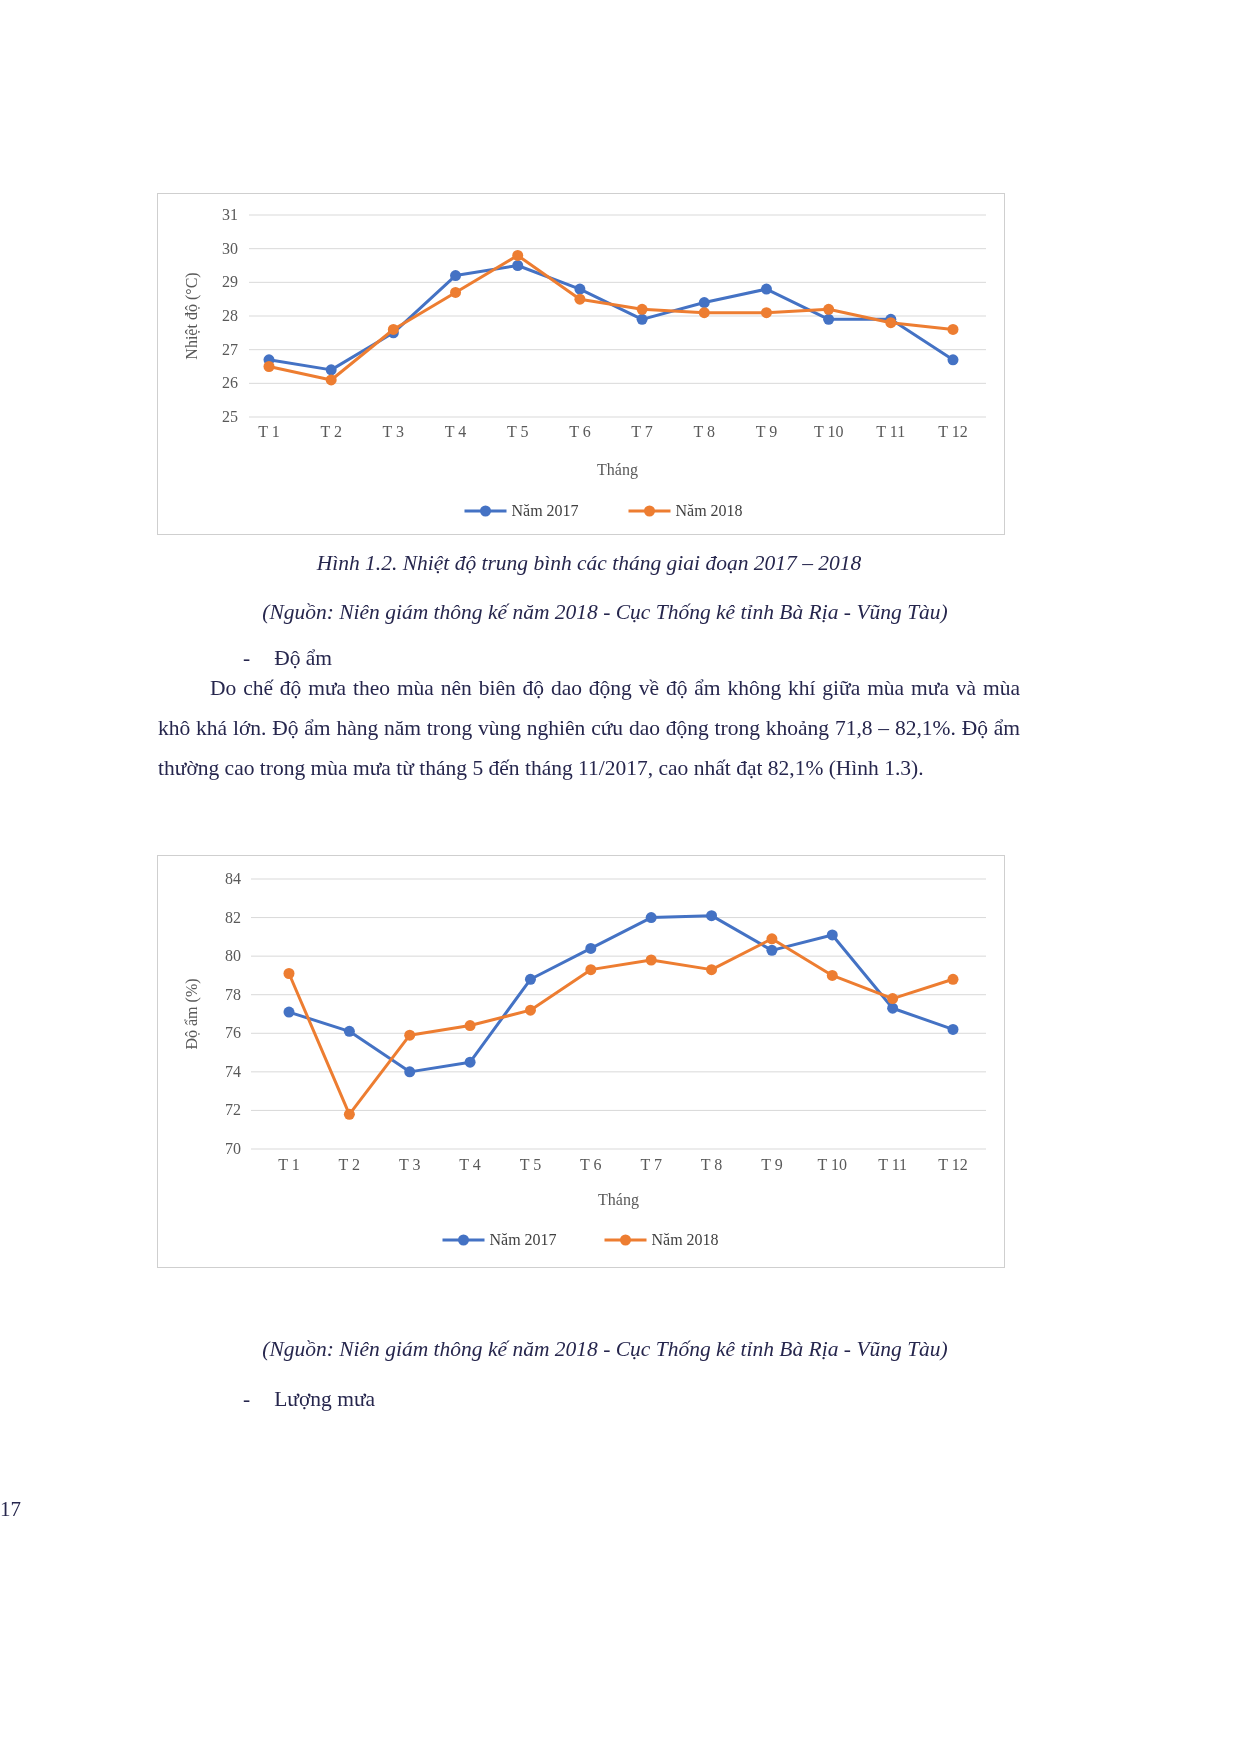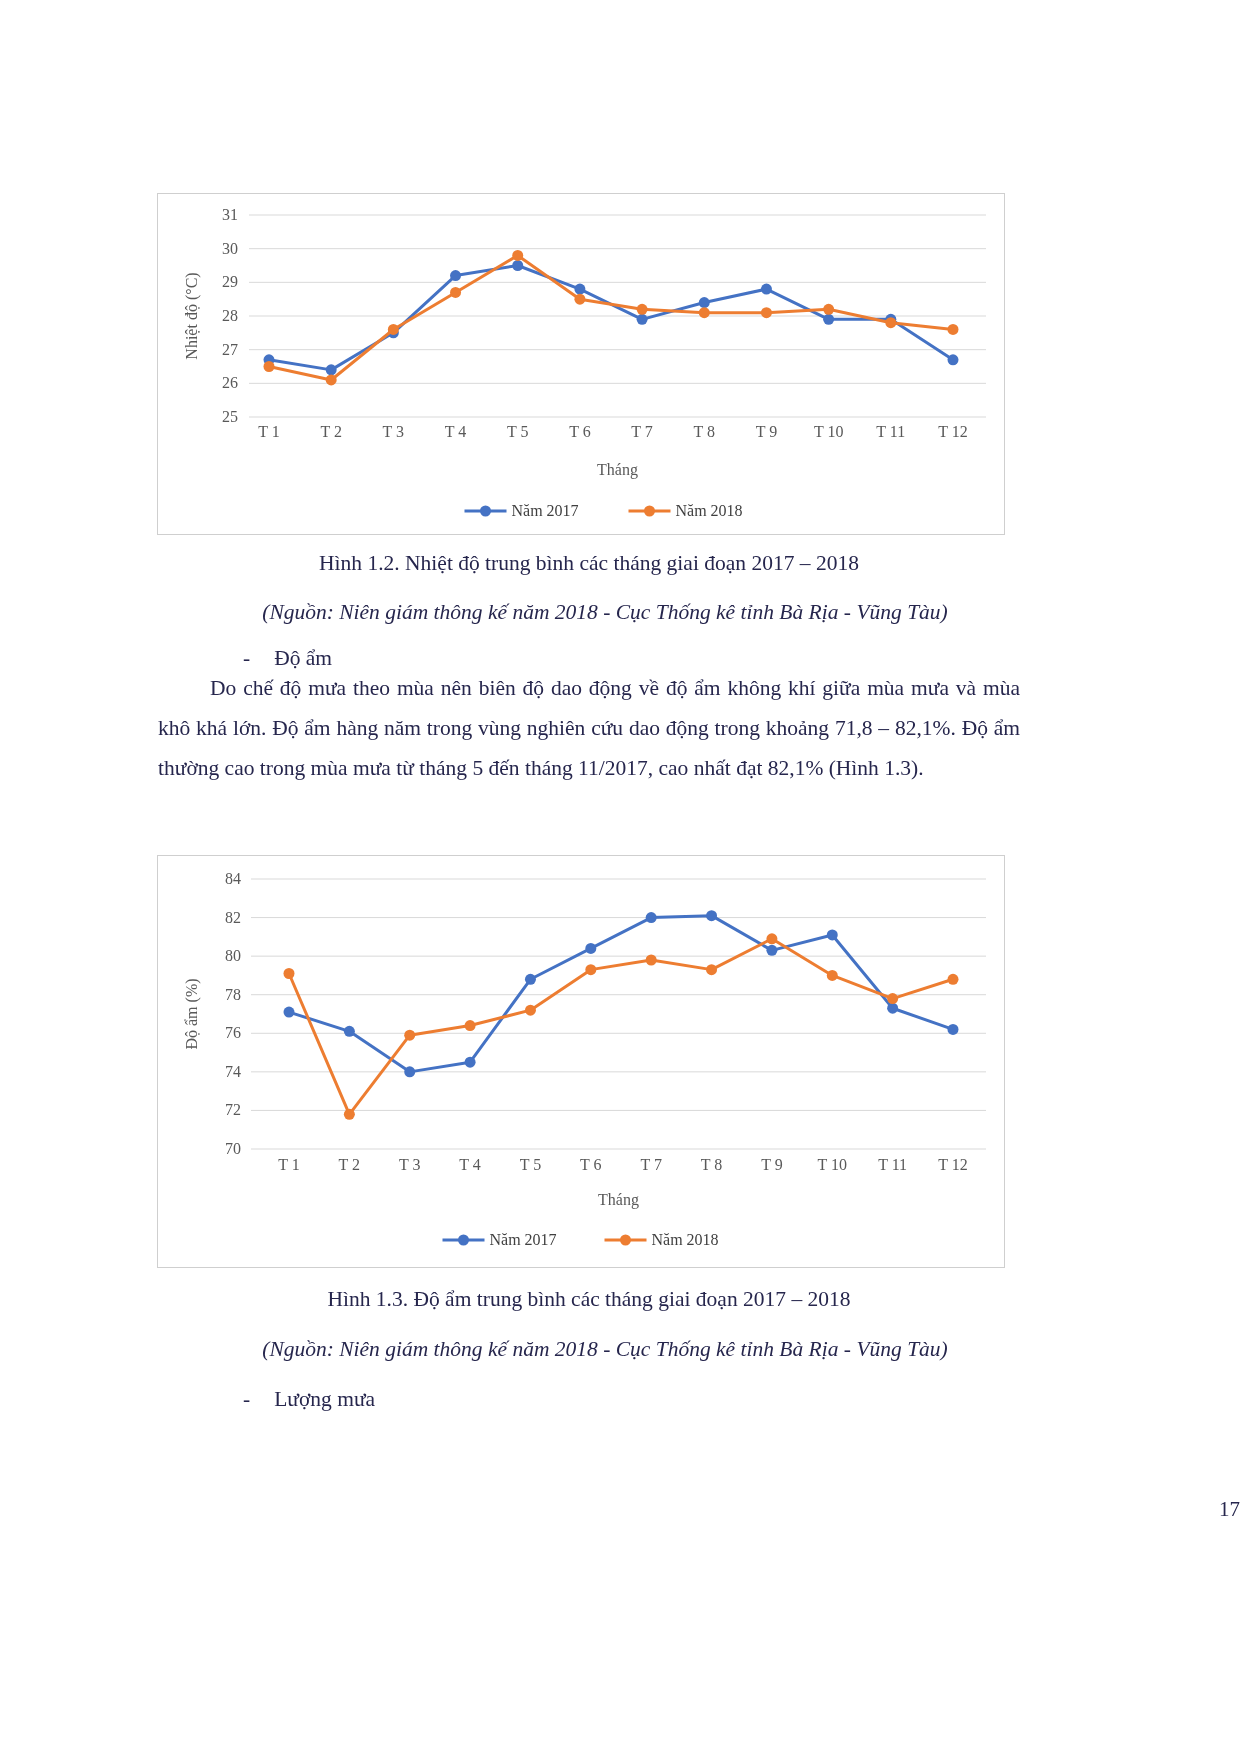--- a/index.html
+++ b/index.html
@@ -27,20 +27,21 @@
     font-size:16px;
     fill:#595959;
   }
   .clegend{fill:#404040;}
   .caption{
     position:absolute;
     left:158px;
     width:862px;
     margin:0;
     text-align:center;
+    font-style:italic;
     font-size:21.5px;
   }
   #caption1{top:551px;}
   #caption2{top:1287px;}
   .source{
     position:absolute;
     left:105px;
     width:1000px;
     margin:0;
     text-align:center;
@@ -67,21 +68,21 @@
     font-size:21.5px;
     line-height:40px;
     text-align:justify;
     text-indent:52px;
   }
   .page-number{
     position:absolute;
     left:0;
     top:1497px;
     width:1240px;
-    text-align:right;
+    text-align:left;
     font-size:21px;
   }
 </style>
 </head>
 <body>
 
 <div class="page">
 
   <figure class="chart-box" id="fig1">
     <svg id="chart0" width="846" height="340" viewBox="0 0 846 340">
@@ -218,21 +219,20 @@
         <circle cx="613.909090909091" cy="82.78571428571416" r="5.5" fill="#ED7D31"></circle>
         <circle cx="674.2727272727273" cy="119.42857142857142" r="5.5" fill="#ED7D31"></circle>
         <circle cx="734.6363636363636" cy="142.5714285714286" r="5.5" fill="#ED7D31"></circle>
         <circle cx="795" cy="123.28571428571436" r="5.5" fill="#ED7D31"></circle>
         <line x1="446.5" y1="384" x2="488.5" y2="384" stroke="#ED7D31" stroke-width="3"></line>
         <circle cx="467.5" cy="384" r="5.5" fill="#ED7D31"></circle>
         <text x="493.5" y="389" class="ctick clegend">Năm 2018</text>
       </svg>
   </figure>
 
-  <p class="caption" id="caption2">Hình 1.3. Độ ẩm trung bình các tháng giai đoạn 2017 – 2018</p>
   <p class="source" id="source2">(Nguồn: Niên giám thông kế năm 2018 - Cục Thống kê tỉnh Bà Rịa - Vũng Tàu)</p>
 
   <div class="bullet" id="bullet2">
     <span>-</span>
     <span>Lượng mưa</span>
   </div>
 
   <div class="page-number">17</div>
 
 </div>

